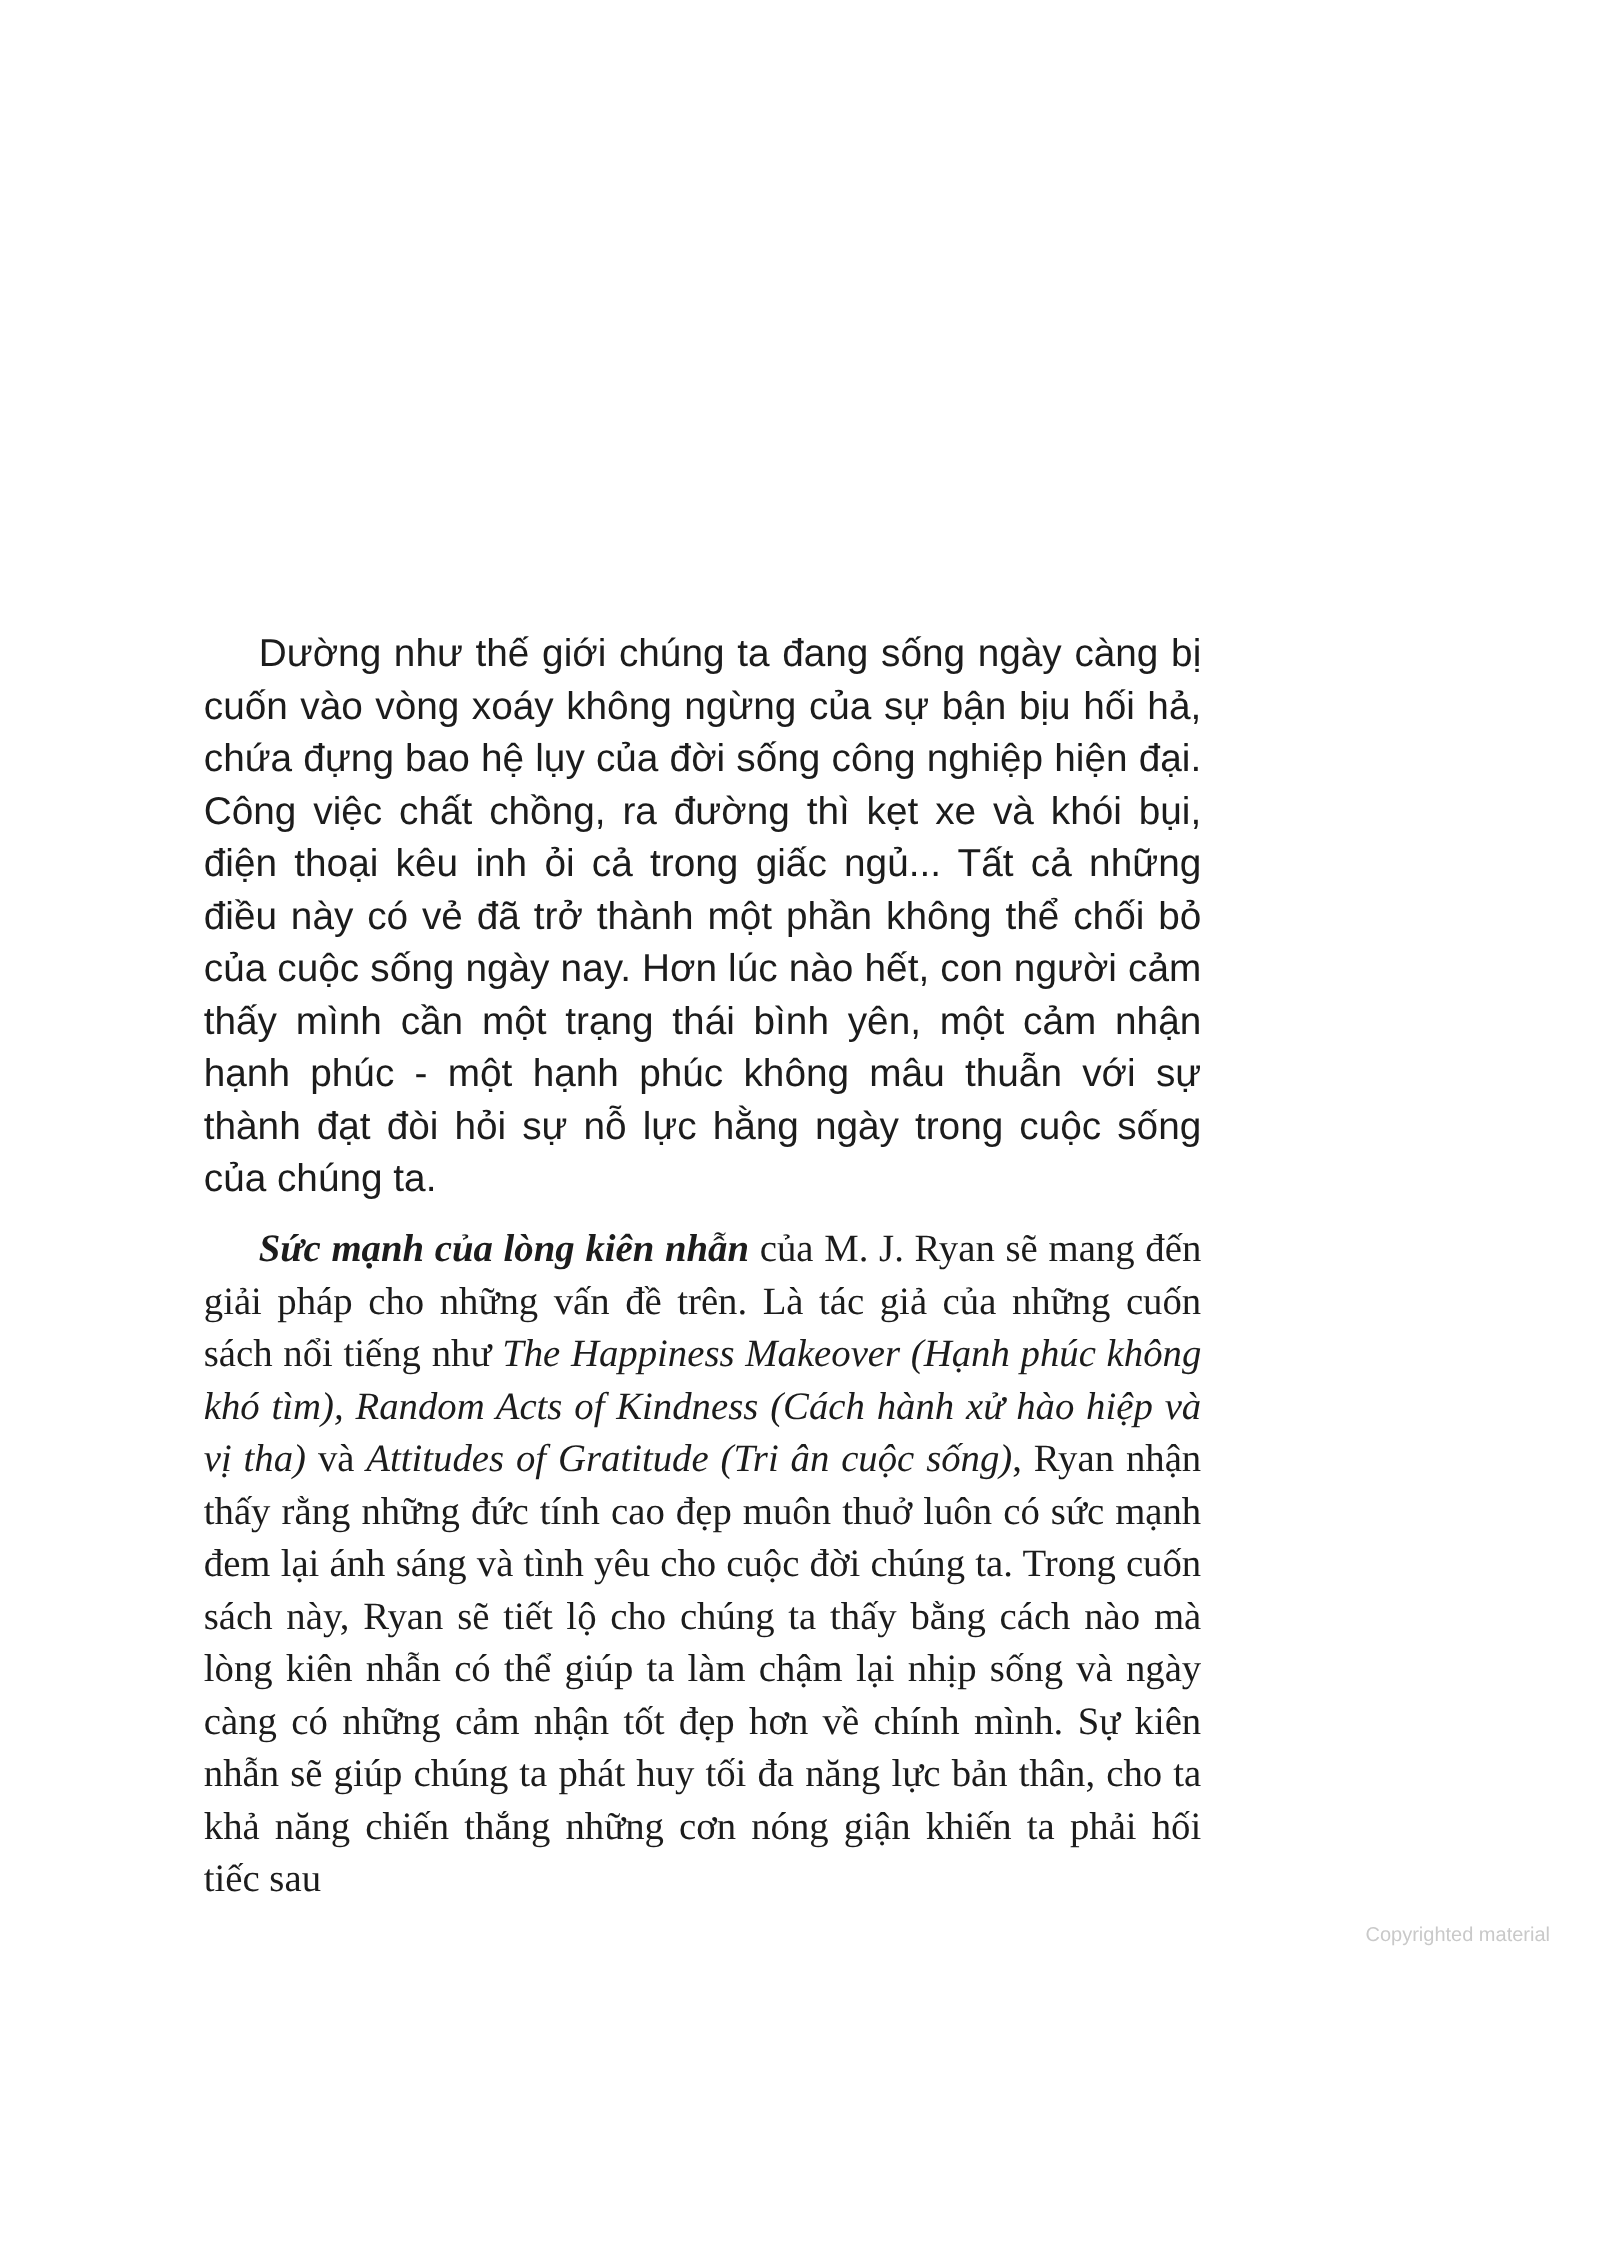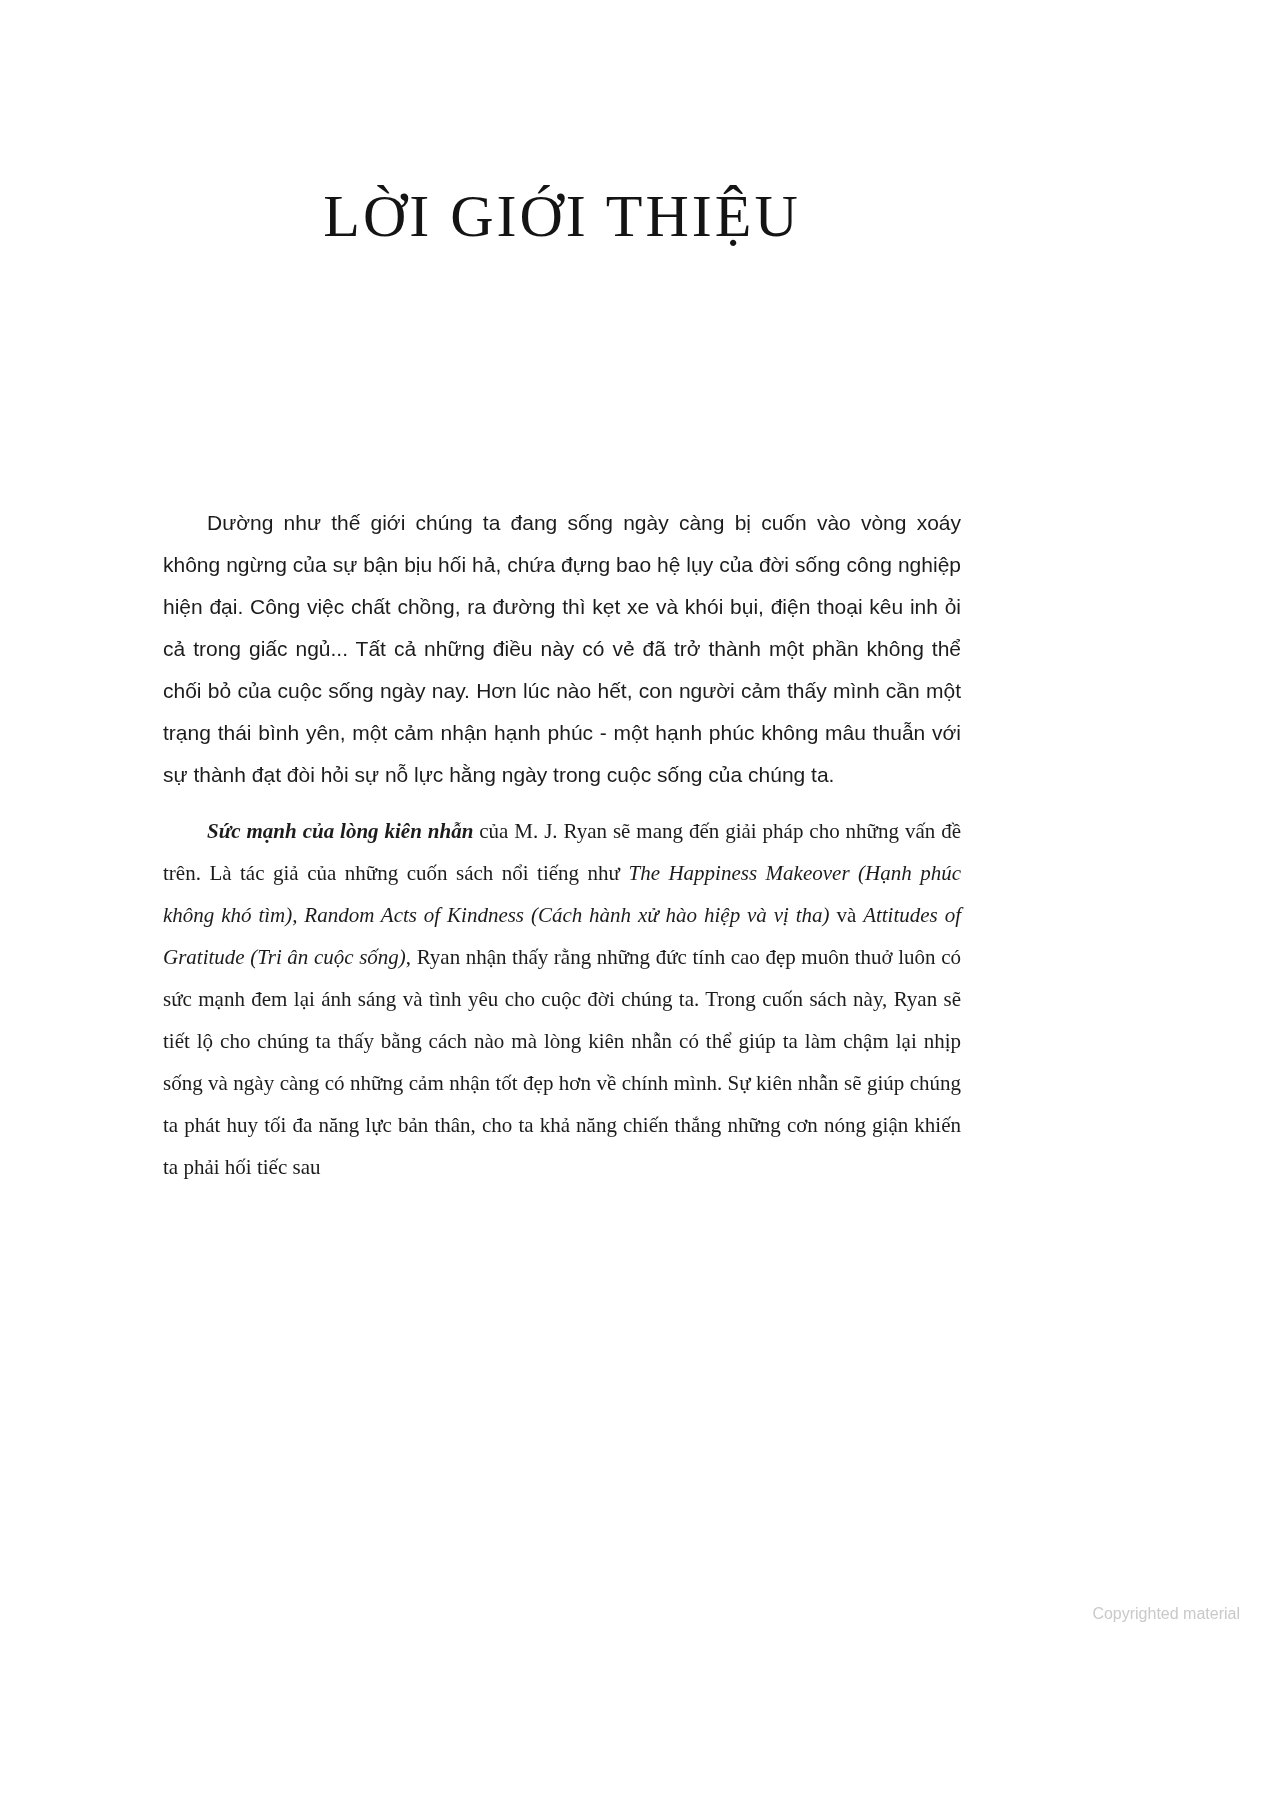--- a/index.html
+++ b/index.html
@@ -28,21 +28,21 @@
     letter-spacing: 3px;
     color: #141414;
     white-space: nowrap;
   }
   .content {
     position: absolute;
     top: 502px;
     left: 163px;
     width: 798px;
     color: #1c1c1c;
-    font-size: 21px;
+    font-size: 31px;
     line-height: 42px;
     text-align: justify;
     text-justify: inter-word;
   }
   .content p {
     margin: 0;
     text-indent: 44px;
   }
   .content p + p {
     margin-top: 14px;
@@ -50,34 +50,33 @@
   }
   .seg-bold-italic {
     font-weight: bold;
     font-style: italic;
   }
   .seg-italic {
     font-style: italic;
   }
   .watermark {
     position: absolute;
-    top: 1605px;
+    top: 1540px;
     right: 40px;
     font-size: 16px;
     color: #c9c9c9;
     font-family: "Liberation Sans", sans-serif;
     margin-left: 24px;
   }
 </style>
 </head>
 <body>
 
 <div class="page">
 
-  <h1 class="title">LỜI GIỚI THIỆU</h1>
 
   <div class="content">
 
     <p>Dường như thế giới chúng ta đang sống ngày càng bị cuốn vào vòng xoáy không ngừng của sự bận bịu hối hả, chứa đựng bao hệ lụy của đời sống công nghiệp hiện đại. Công việc chất chồng, ra đường thì kẹt xe và khói bụi, điện thoại kêu inh ỏi cả trong giấc ngủ... Tất cả những điều này có vẻ đã trở thành một phần không thể chối bỏ của cuộc sống ngày nay. Hơn lúc nào hết, con người cảm thấy mình cần một trạng thái bình yên, một cảm nhận hạnh phúc - một hạnh phúc không mâu thuẫn với sự thành đạt đòi hỏi sự nỗ lực hằng ngày trong cuộc sống của chúng ta.</p>
 
     <p><span class="seg-bold-italic">Sức mạnh của lòng kiên nhẫn</span><span> của M. J. Ryan sẽ mang đến giải pháp cho những vấn đề trên. Là tác giả của những cuốn sách nổi tiếng như </span><span class="seg-italic">The Happiness Makeover (Hạnh phúc không khó tìm), Random Acts of Kindness (Cách hành xử hào hiệp và vị tha)</span><span> và </span><span class="seg-italic">Attitudes of Gratitude (Tri ân cuộc sống)</span><span>, Ryan nhận thấy rằng những đức tính cao đẹp muôn thuở luôn có sức mạnh đem lại ánh sáng và tình yêu cho cuộc đời chúng ta. Trong cuốn sách này, Ryan sẽ tiết lộ cho chúng ta thấy bằng cách nào mà lòng kiên nhẫn có thể giúp ta làm chậm lại nhịp sống và ngày càng có những cảm nhận tốt đẹp hơn về chính mình. Sự kiên nhẫn sẽ giúp chúng ta phát huy tối đa năng lực bản thân, cho ta khả năng chiến thắng những cơn nóng giận khiến ta phải hối tiếc sau</span></p>
 
   </div>
 
   <div class="watermark">Copyrighted material</div>

